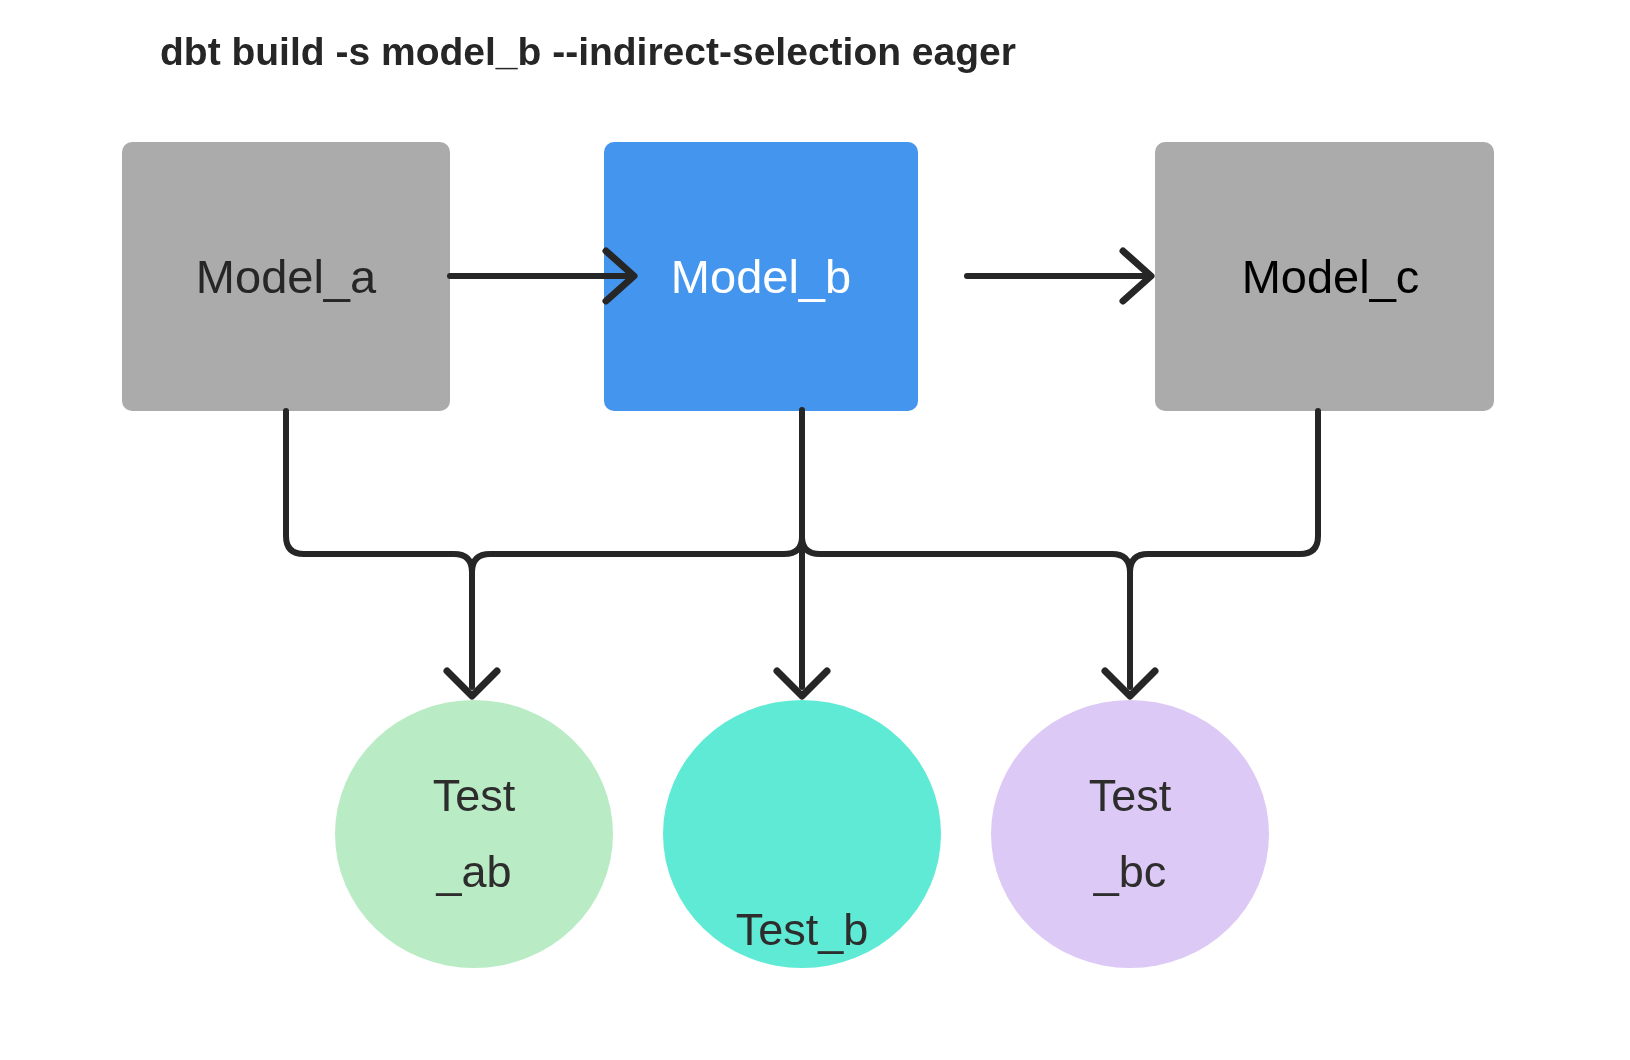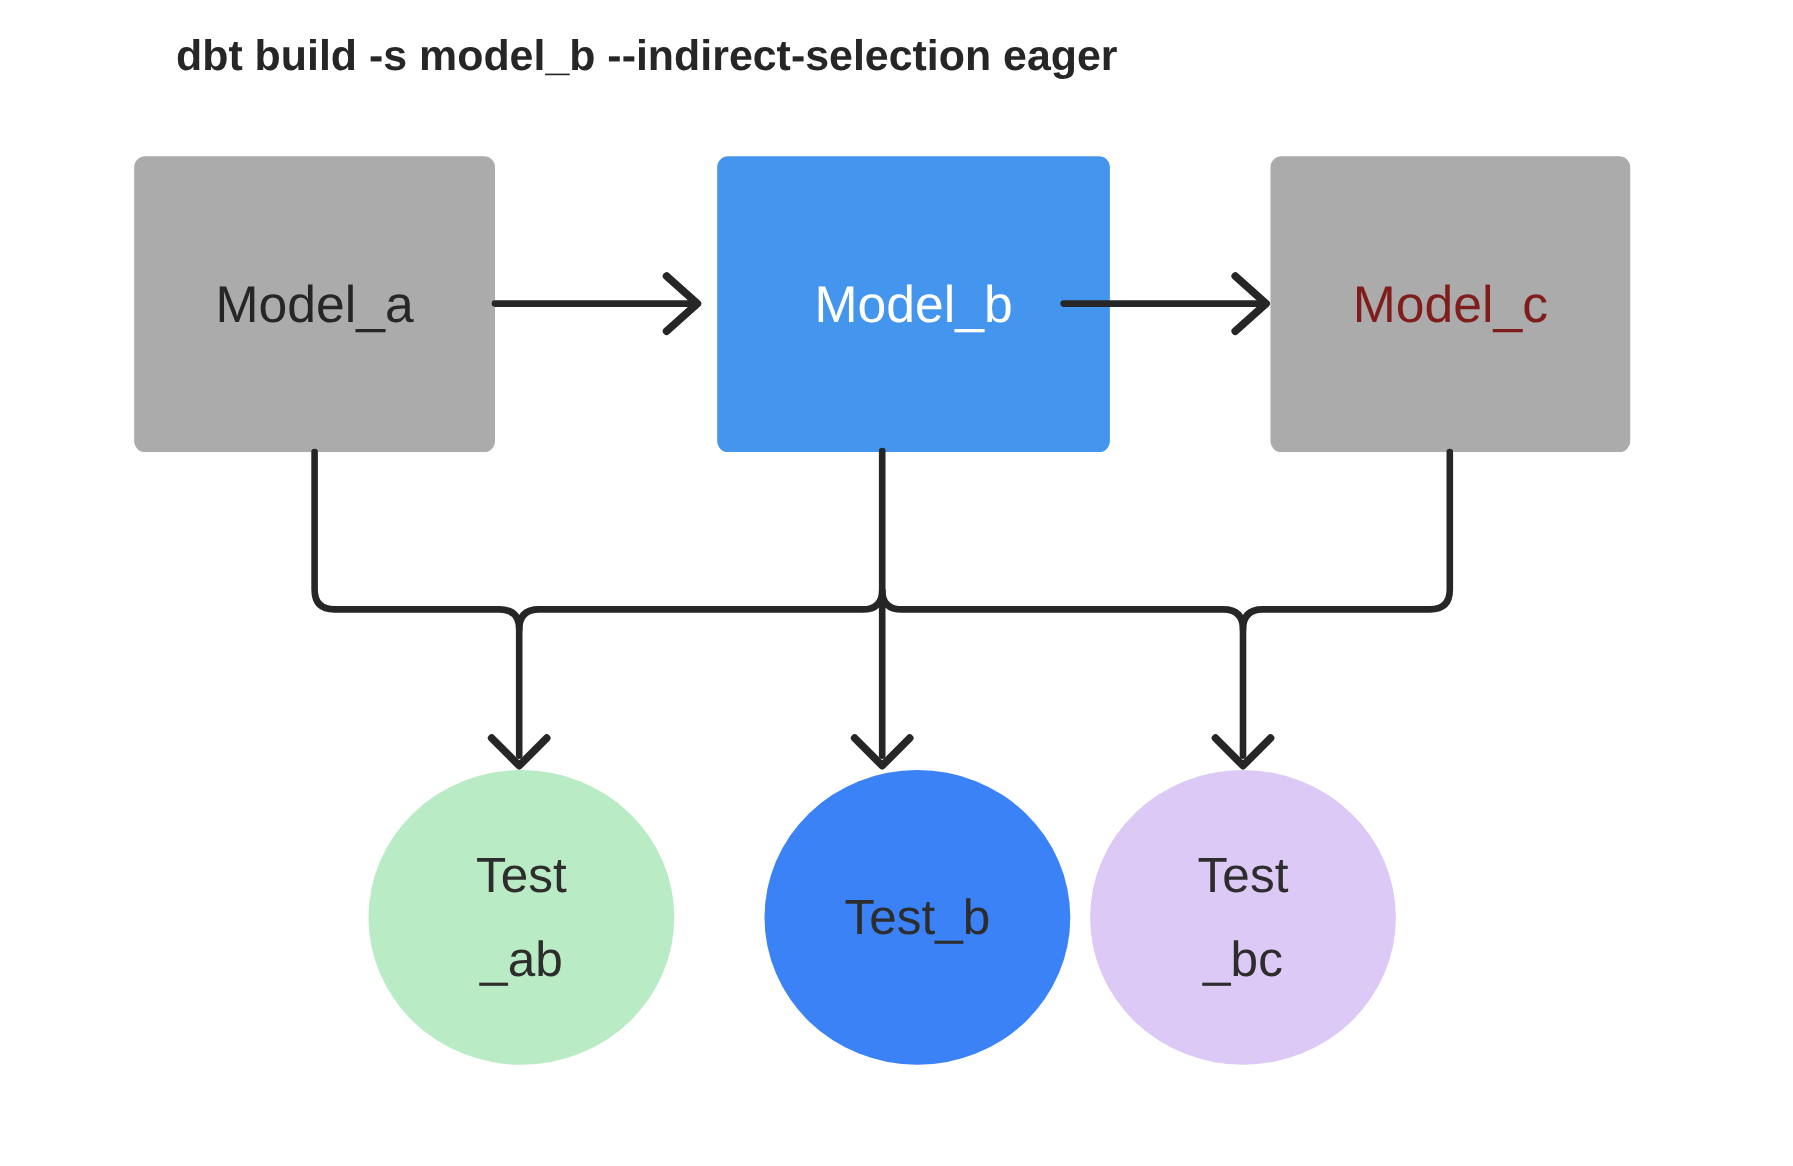--- a/index.html
+++ b/index.html
@@ -79,34 +79,34 @@
 <body>
 
 <div id="canvas">
 
   <div class="title">dbt build -s model_b --indirect-selection eager</div>
 
   <div class="node" style="left: 122px; width: 328px; background-color: rgb(171, 171, 171); color: rgb(38, 38, 38);">
     <span>Model_a</span>
   </div>
 
-  <div class="node" style="left: 652px; width: 357px; background-color: rgb(68, 149, 238); color: rgb(255, 255, 255);">
+  <div class="node" style="left: 604px; width: 314px; background-color: rgb(68, 149, 238); color: rgb(255, 255, 255);">
     <span>Model_b</span>
   </div>
 
-  <div class="node" style="left: 1155px; width: 327px; background-color: rgb(171, 171, 171); color: #7f1d1d;">
+  <div class="node" style="left: 1155px; width: 327px; background-color: rgb(171, 171, 171); color: #000000; padding-left: 12px;">
     <span>Model_c</span>
   </div>
 
   <div class="circle" style="left: 335px; background-color: rgb(185, 235, 196);">
     <span>Test</span>
     <span>_ab</span>
   </div>
 
-  <div class="circle" style="left: 695px; background-color: #3b82f6;">
+  <div class="circle" style="left: 663px; background-color: #5eead4; justify-content: flex-end;">
     <span>Test_b</span>
     <span></span>
   </div>
 
   <div class="circle" style="left: 991px; background-color: rgb(220, 201, 245);">
     <span>Test</span>
     <span>_bc</span>
   </div>
 
   <svg class="edges" viewBox="0 0 1630 1060">

